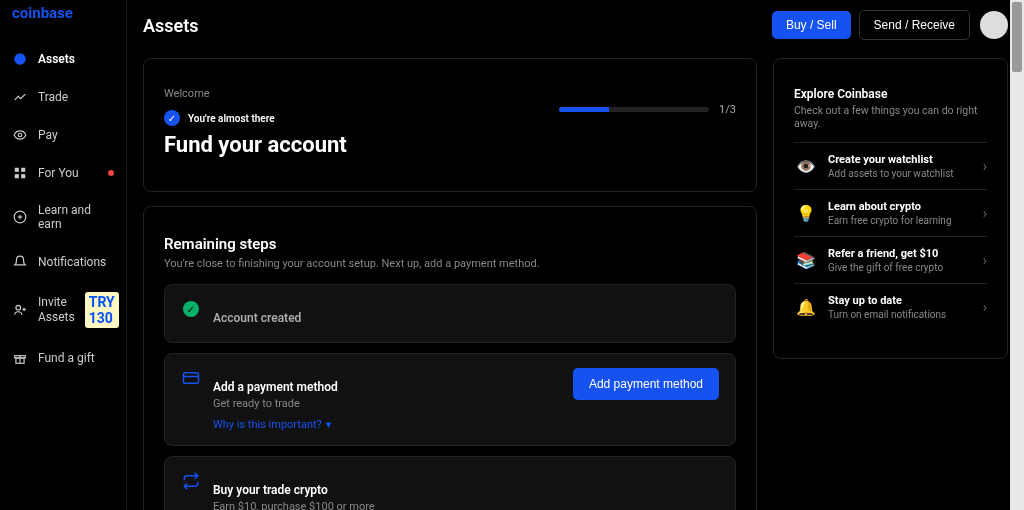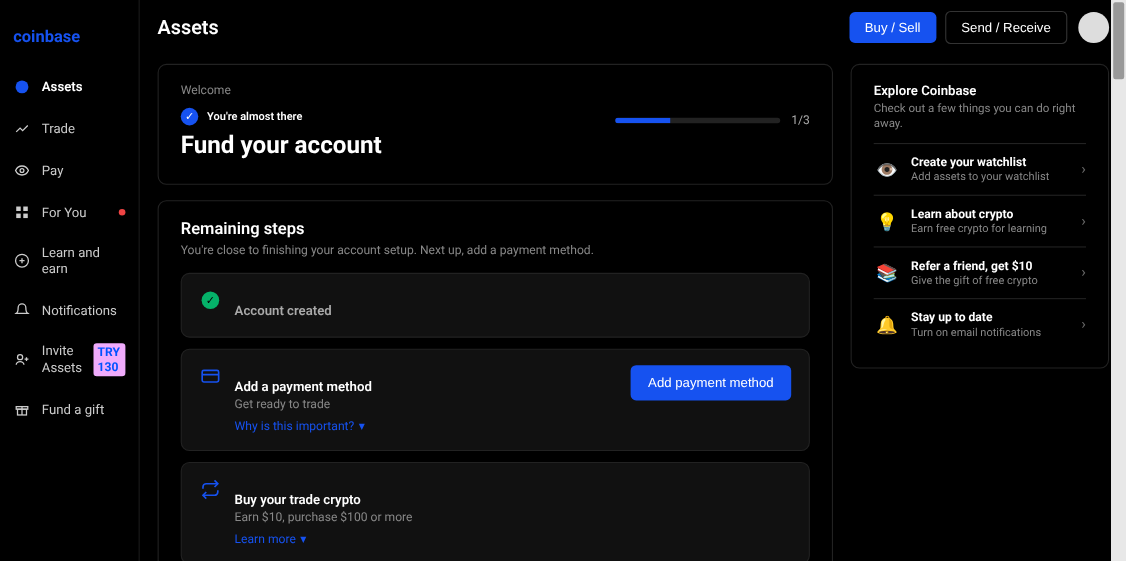--- a/index.html
+++ b/index.html
@@ -9,21 +9,21 @@
   font-family: -apple-system, BlinkMacSystemFont, "Segoe UI", Roboto, sans-serif;
   font-size: 13px;
   width: 1024px;
   height: 510px;
   overflow: hidden;
 }
 .app { display: flex; height: 100%; }
 .sidebar {
   width: 127px;
   border-right: 1px solid #1a1a1a;
-  padding-top: 24px;
+  padding-top: 4px;
 }
 .logo {
   color: #1652f0;
   font-weight: 700;
   font-size: 15px;
   padding: 0 12px 18px 12px;
 }
 .nav-item {
   display: flex;
   align-items: center;
@@ -41,22 +41,22 @@
   display: flex;
   align-items: center;
   justify-content: center;
   flex-shrink: 0;
 }
 .nav-label { flex: 1; line-height: 1.2; }
 .badge-dot {
   width: 6px; height: 6px; border-radius: 50%; background: #ef4444;
 }
 .badge-try {
-  font-size: 11px;
-  background: #f0abfc;
+  font-size: 14px;
+  background: #fef9c3;
   color: #0052ff;
   border-radius: 3px;
   padding: 2px 4px;
   font-weight: 700;
 }
 .main {
   flex: 1;
   padding: 10px 16px;
   overflow-y: auto;
 }
@@ -92,21 +92,21 @@
   margin-left: 10px;
 }
 .content-row {
   display: flex;
   gap: 16px;
   align-items: flex-start;
 }
 .panel {
   border: 1px solid #222;
   border-radius: 8px;
-  padding: 16px 20px;
+  padding: 28px 20px;
 }
 .left-col {
   flex: 1;
   display: flex;
   flex-direction: column;
   gap: 14px;
 }
 .welcome { color: #888; font-size: 11px; margin-bottom: 10px; }
 .status-row {
   display: flex;

